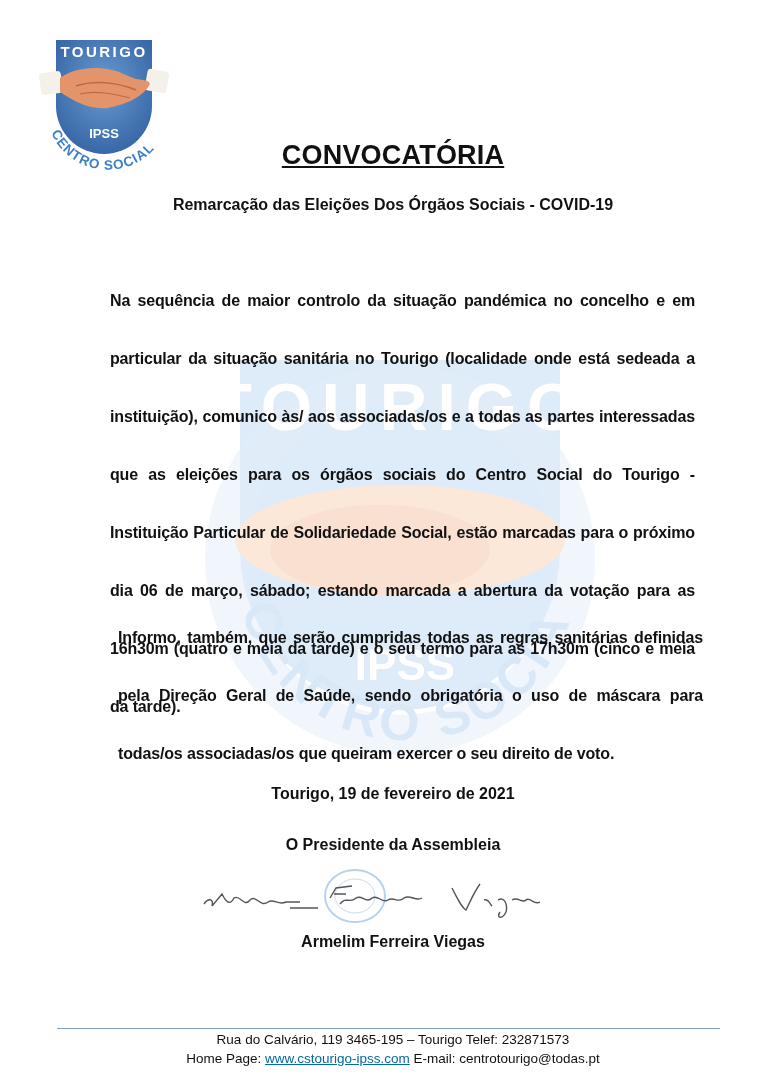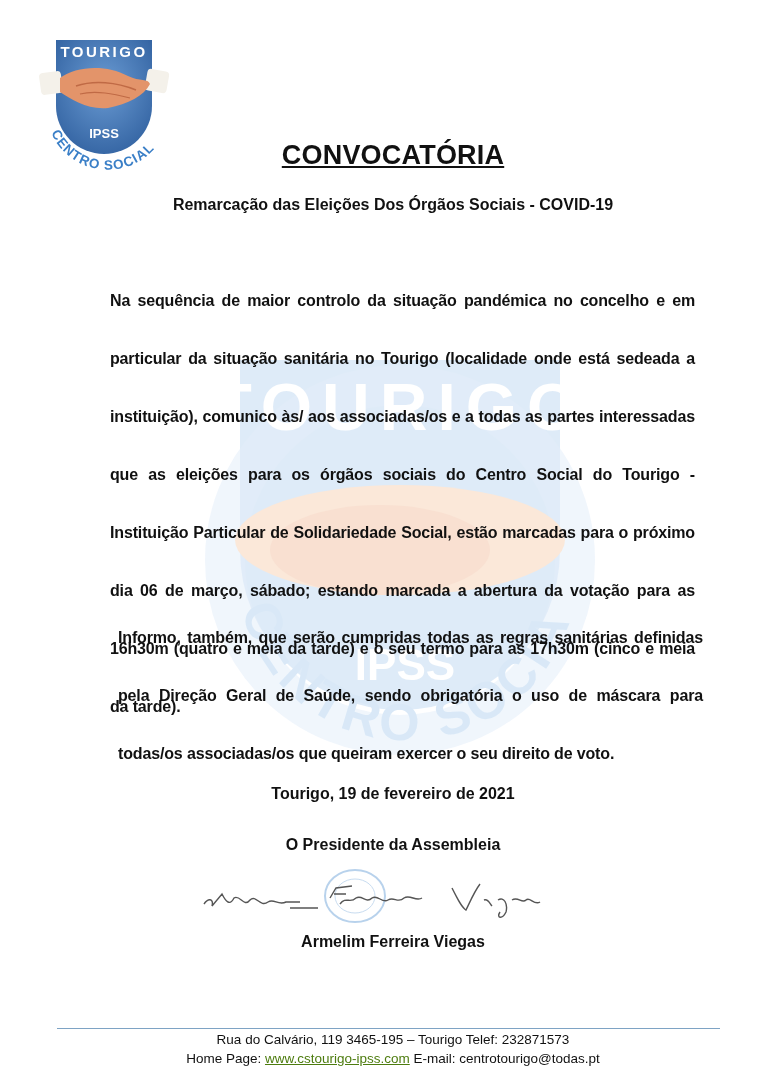--- a/index.html
+++ b/index.html
@@ -27,21 +27,21 @@
   .date-line { top: 785px; }
   .role-line { top: 836px; }
   .name-line { top: 933px; }
 
   .signature { position: absolute; left: 190px; top: 868px; width: 410px; height: 56px; z-index: 2; }
 
   .footer-rule { position: absolute; left: 57px; top: 1028px; width: 663px; height: 1px; background: #7ea3c4; z-index: 2; }
   .footer { position: absolute; left: 0; width: 786px; text-align: center; font-size: 13.5px; color: #111; z-index: 2; }
   .footer-1 { top: 1032px; }
   .footer-2 { top: 1051px; }
-  .footer a { color: #4d7c0f; text-decoration: underline; }
+  .footer a { color: #0369a1; text-decoration: underline; }
 </style>
 </head>
 <body>
 
 <svg class="watermark" viewBox="0 0 400 440">
   <defs>
     <path id="wm-arc" d="M 40 250 A 170 170 0 0 0 370 270"></path>
   </defs>
   <path d="M 40 10 L 360 10 L 360 200 A 160 160 0 0 1 40 200 Z" fill="#9cc3ea"></path>
   <circle cx="200" cy="210" r="175" fill="none" stroke="#a9cbee" stroke-width="40" opacity="0.55"></circle>

